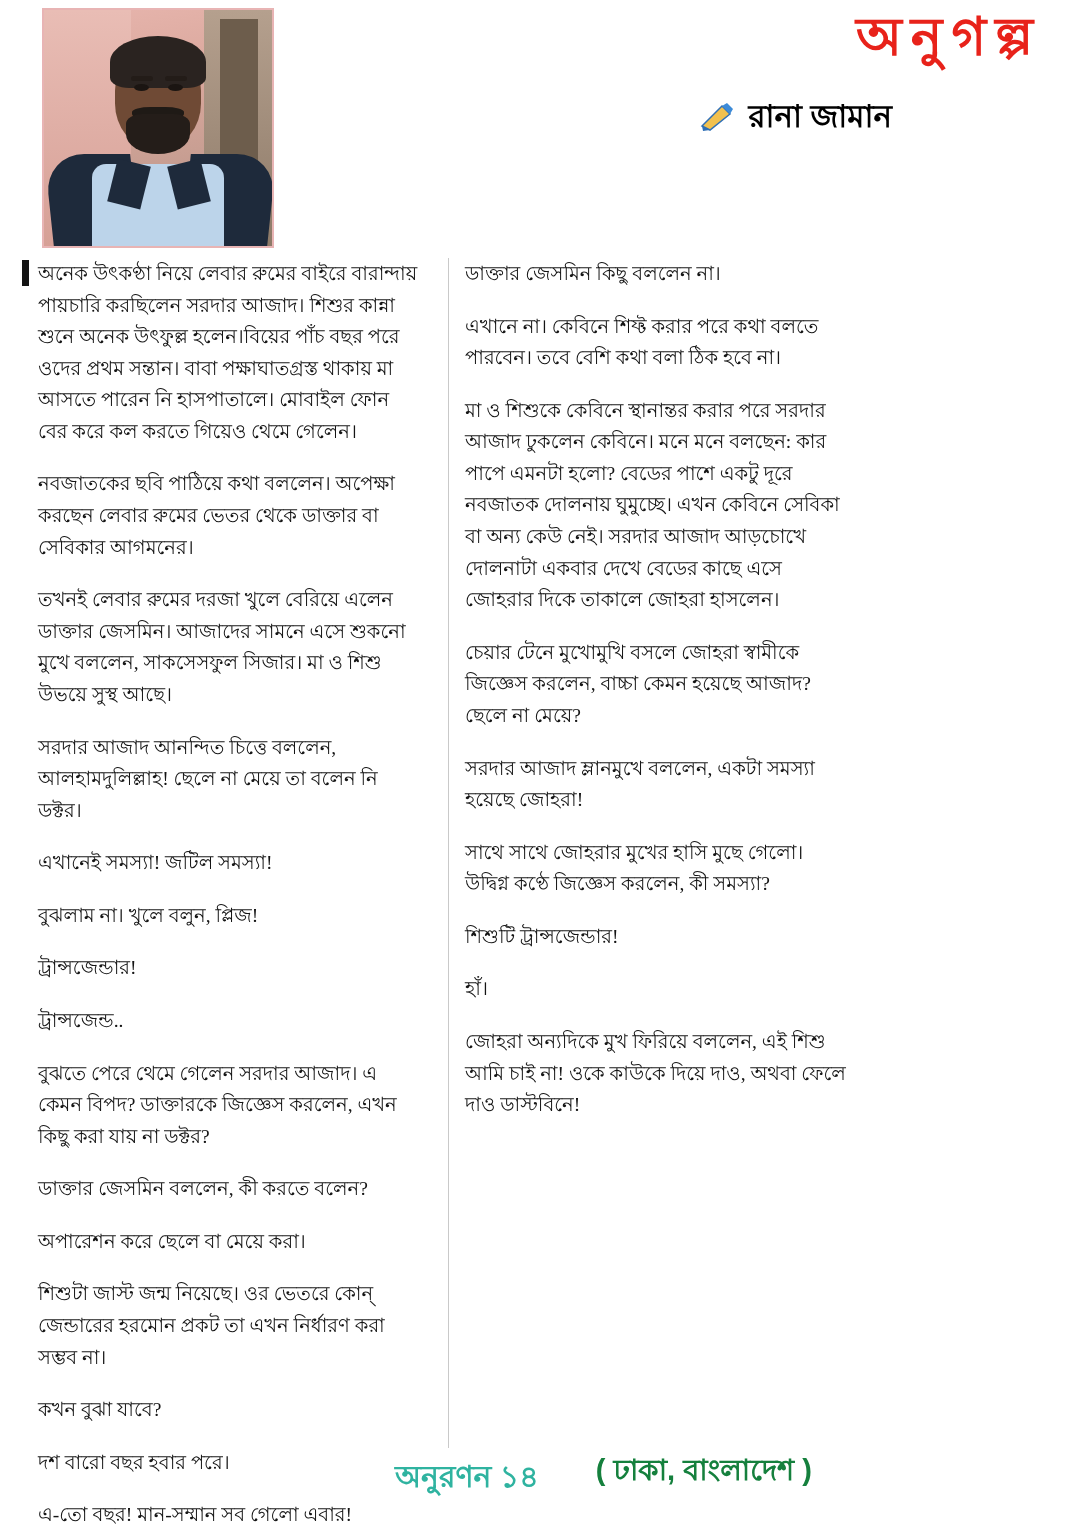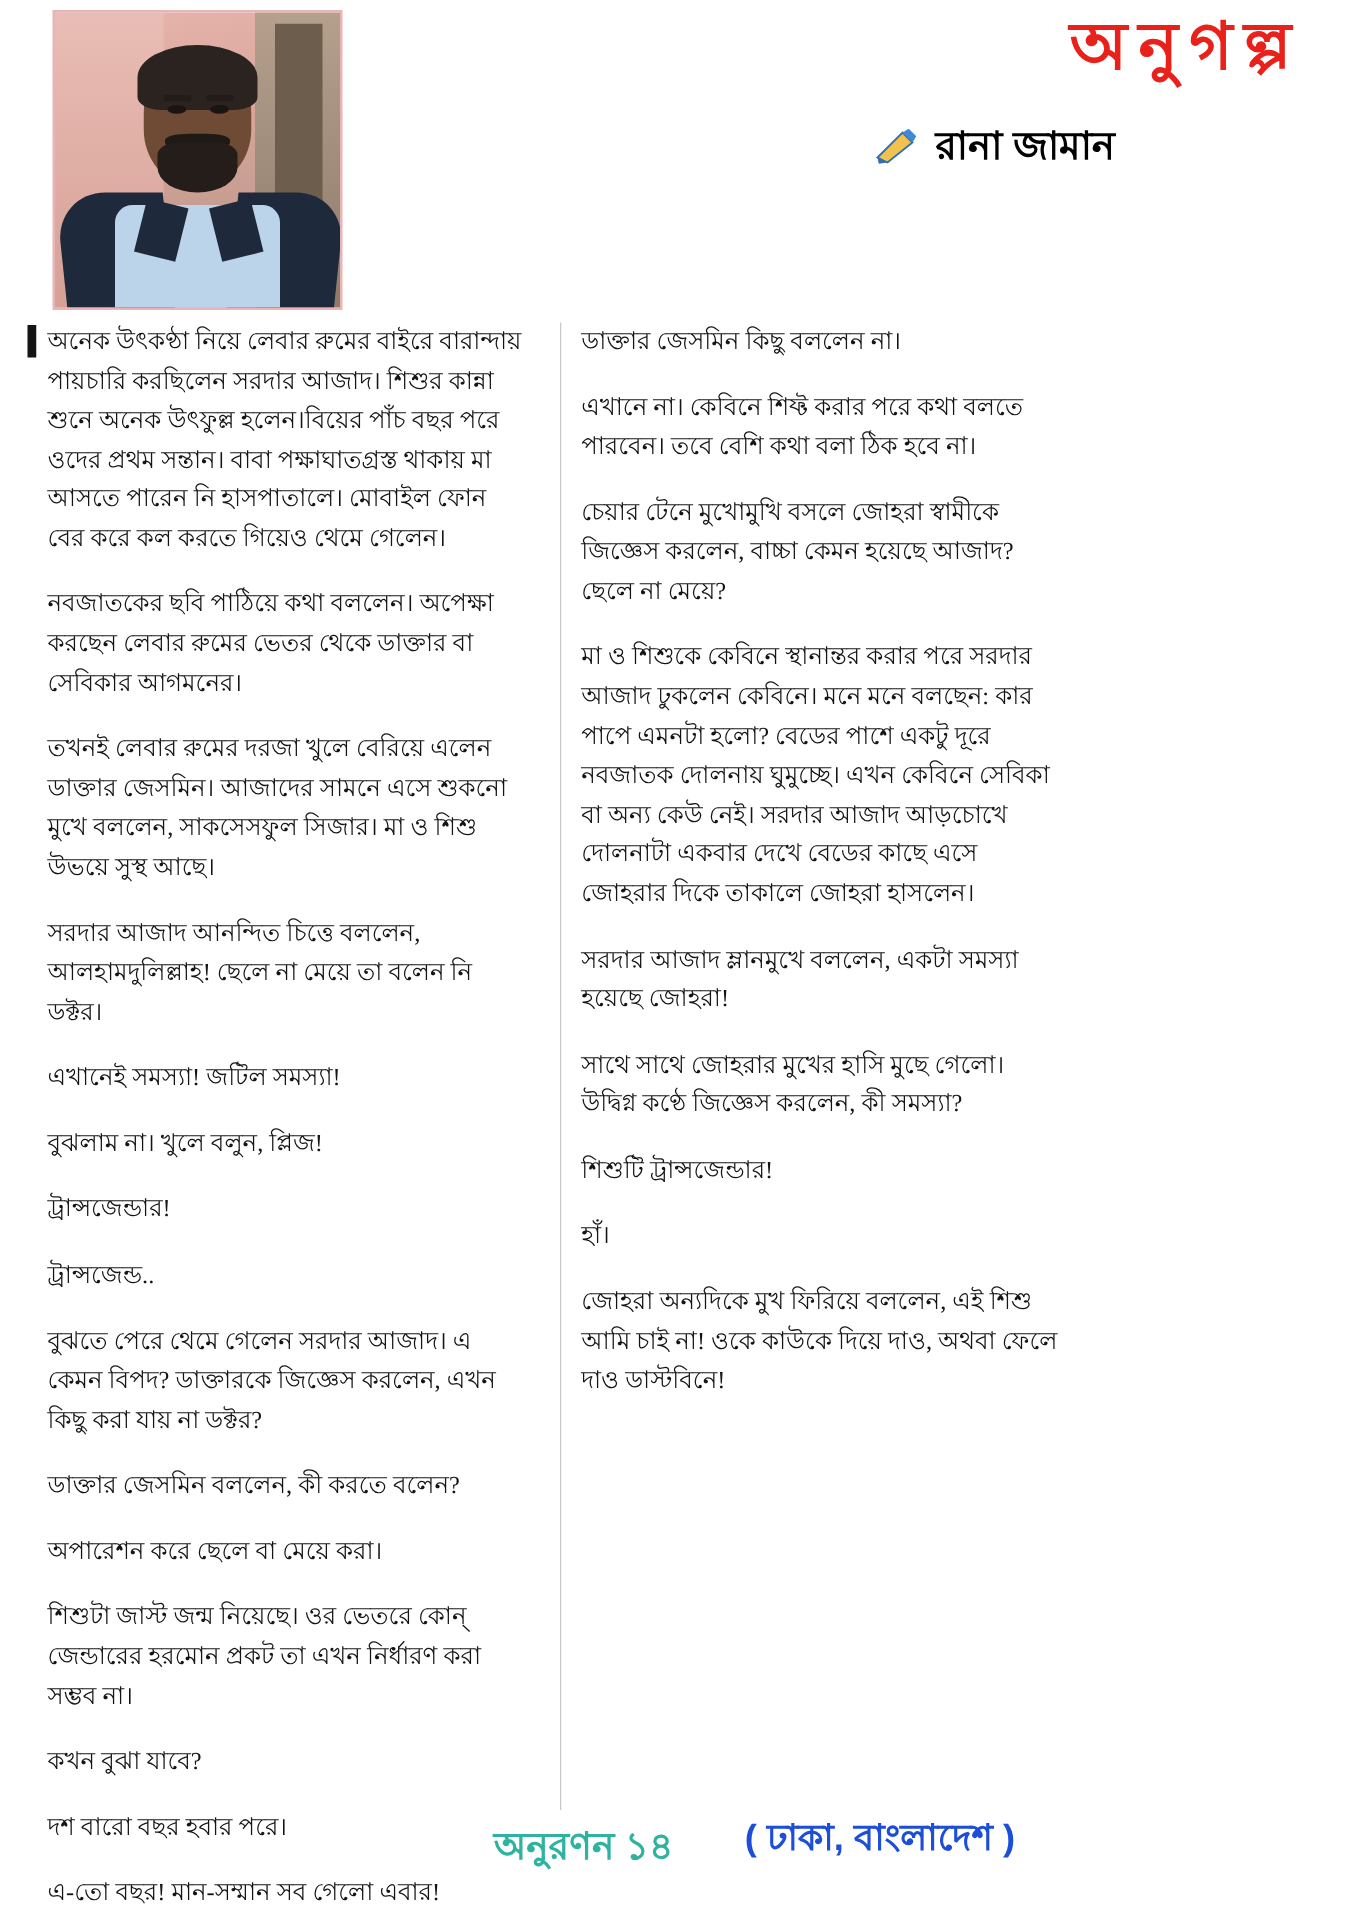--- a/index.html
+++ b/index.html
@@ -103,21 +103,21 @@
   .portrait .collar-r { left: 56%; transform: rotate(-14deg); }
 
   .title-block {
     position: absolute;
     left: 300px;
     right: 20px;
     top: 0;
     text-align: right;
   }
   .genre-title {
-    font-family: Liberation Sans, sans-serif;
+    font-family: Liberation Serif, serif;
     color: #e8221a;
     font-size: 53px;
     font-weight: bold;
     letter-spacing: 9px;
     line-height: 1.05;
     margin: 10px 18px 0 0;
     text-align: right;
   }
   .story-title {
     font-family: "Liberation Sans", "DejaVu Sans", sans-serif;
@@ -197,21 +197,21 @@
     font-weight: bold;
     color: #2fb3a0;
   }
   .footer .place {
     position: absolute;
     right: 160px;
     bottom: 22px;
     font-family: "Liberation Sans", "DejaVu Sans", sans-serif;
     font-size: 29px;
     font-weight: bold;
-    color: #1d4ed8;
+    color: #15803d;
   }
 </style>
 </head>
 <body>
 
 <div class="header">
 
   <div class="portrait">
     <div class="wall-left"></div>
     <div class="wall-right"></div>
@@ -262,22 +262,22 @@
     <p>অপারেশন করে ছেলে বা মেয়ে করা।</p>
     <p>শিশুটা জাস্ট জন্ম নিয়েছে। ওর ভেতরে কোন্ জেন্ডারের হরমোন প্রকট তা এখন নির্ধারণ করা সম্ভব না।</p>
     <p>কখন বুঝা যাবে?</p>
     <p>দশ বারো বছর হবার পরে।</p>
     <p>এ-তো বছর! মান-সম্মান সব গেলো এবার!</p>
   </div>
 
   <div class="col right">
     <p>ডাক্তার জেসমিন কিছু বললেন না।</p>
     <p>এখানে না। কেবিনে শিফ্ট করার পরে কথা বলতে পারবেন। তবে বেশি কথা বলা ঠিক হবে না।</p>
+    <p>মা ও শিশুকে কেবিনে স্থানান্তর করার পরে সরদার আজাদ ঢুকলেন কেবিনে। মনে মনে বলছেন: কার পাপে এমনটা হলো? বেডের পাশে একটু দূরে নবজাতক দোলনায় ঘুমুচ্ছে। এখন কেবিনে সেবিকা বা অন্য কেউ নেই। সরদার আজাদ আড়চোখে দোলনাটা একবার দেখে বেডের কাছে এসে জোহরার দিকে তাকালে জোহরা হাসলেন।</p>
     <p>চেয়ার টেনে মুখোমুখি বসলে জোহরা স্বামীকে জিজ্ঞেস করলেন, বাচ্চা কেমন হয়েছে আজাদ? ছেলে না মেয়ে?</p>
-    <p>মা ও শিশুকে কেবিনে স্থানান্তর করার পরে সরদার আজাদ ঢুকলেন কেবিনে। মনে মনে বলছেন: কার পাপে এমনটা হলো? বেডের পাশে একটু দূরে নবজাতক দোলনায় ঘুমুচ্ছে। এখন কেবিনে সেবিকা বা অন্য কেউ নেই। সরদার আজাদ আড়চোখে দোলনাটা একবার দেখে বেডের কাছে এসে জোহরার দিকে তাকালে জোহরা হাসলেন।</p>
     <p>সরদার আজাদ ম্লানমুখে বললেন, একটা সমস্যা হয়েছে জোহরা!</p>
     <p>সাথে সাথে জোহরার মুখের হাসি মুছে গেলো। উদ্বিগ্ন কণ্ঠে জিজ্ঞেস করলেন, কী সমস্যা?</p>
     <p>শিশুটি ট্রান্সজেন্ডার!</p>
     <p>হাঁ।</p>
     <p>জোহরা অন্যদিকে মুখ ফিরিয়ে বললেন, এই শিশু আমি চাই না! ওকে কাউকে দিয়ে দাও, অথবা ফেলে দাও ডাস্টবিনে!</p>
   </div>
 </div>
 
 <div class="footer">
   <div class="magazine">অনুরণন ১৪</div>

